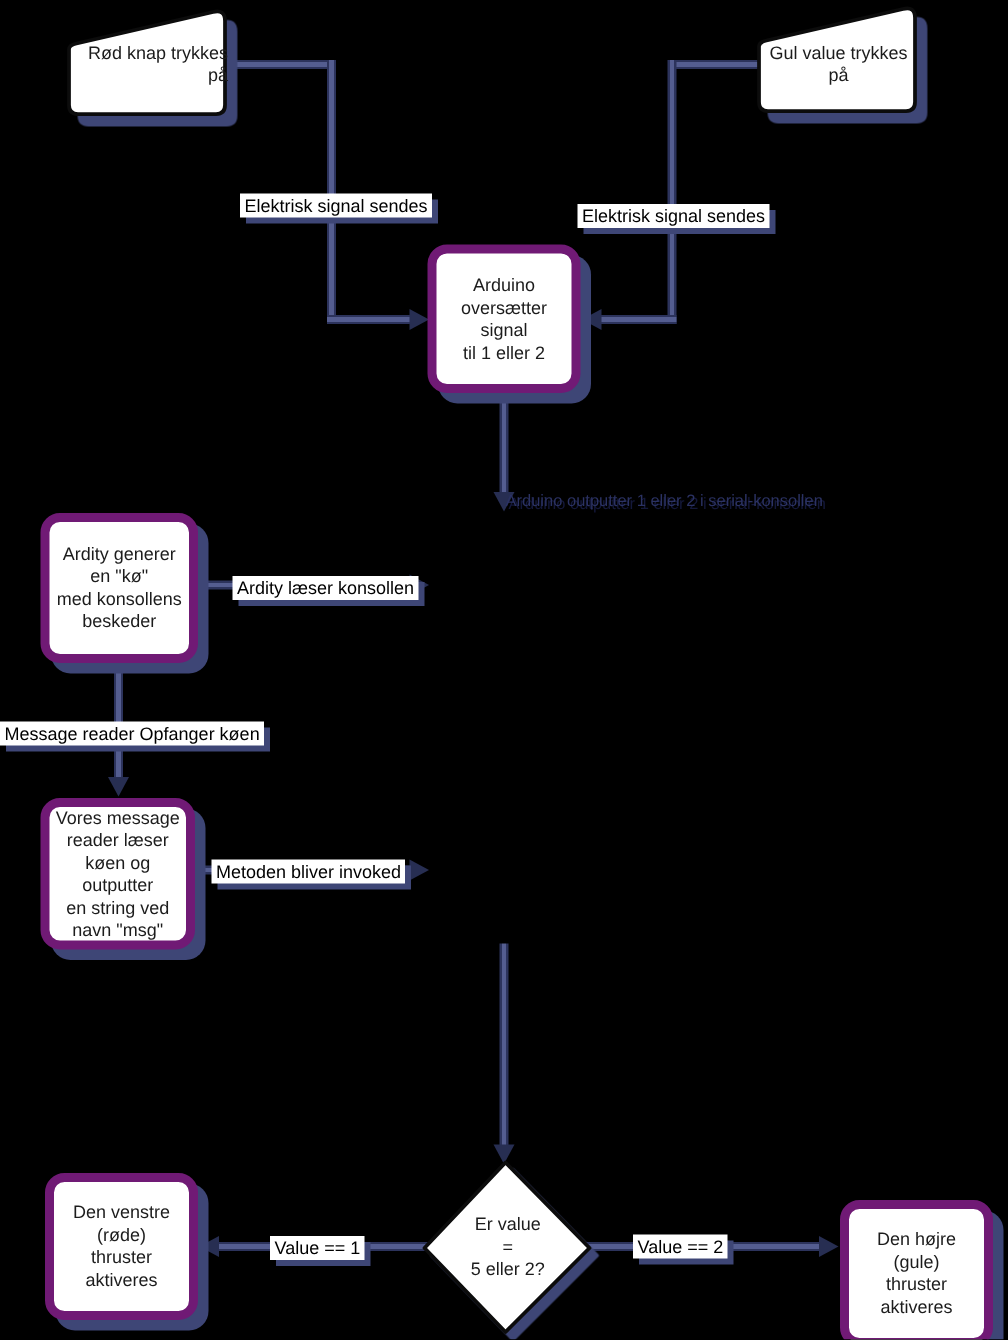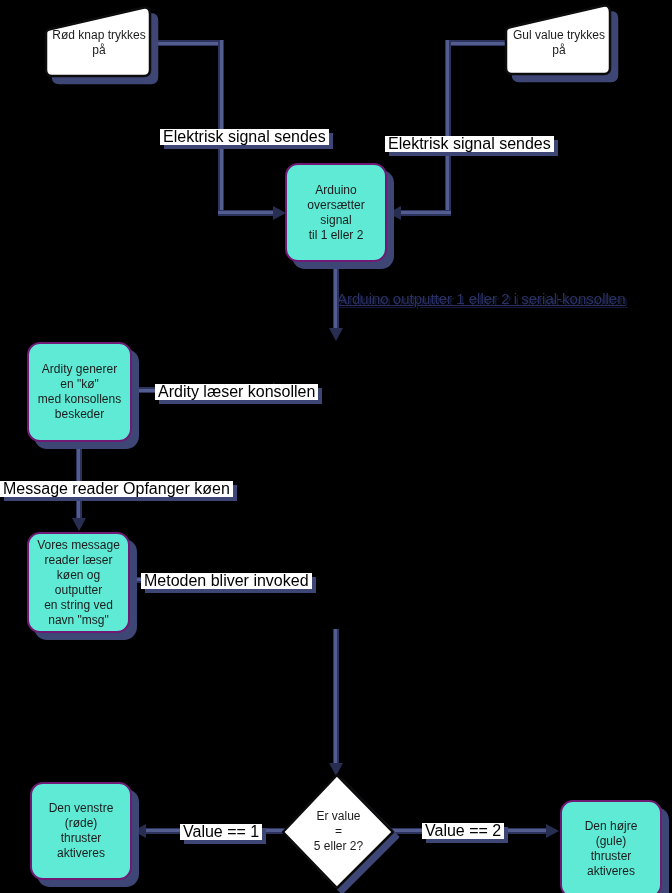--- a/index.html
+++ b/index.html
@@ -7,22 +7,22 @@
     position: relative;
     width: 672px;
     height: 893px;
     background: #000;
     overflow: hidden;
     font-family: "Liberation Sans", sans-serif;
   }
   .node {
     position: absolute;
     box-sizing: border-box;
-    background: #5eead4;
-    border: 2px solid #701a75;
+    background: #ffffff;
+    border: 6px solid #701a75;
     border-radius: 13px;
     box-shadow: 7px 7px 0 #3e4676;
     display: flex;
     align-items: center;
     justify-content: center;
     text-align: center;
     font-size: 12px;
     line-height: 15px;
     color: #1c1c1c;
     white-space: pre-line;
@@ -50,34 +50,34 @@
   }
   .arrow { position: absolute; width: 0; height: 0; z-index: 2; }
   .arrow.right { border-top: 7px solid transparent; border-bottom: 7px solid transparent; border-left: 13px solid #272e52; }
   .arrow.left  { border-top: 7px solid transparent; border-bottom: 7px solid transparent; border-right: 13px solid #272e52; }
   .arrow.down  { border-left: 7px solid transparent; border-right: 7px solid transparent; border-top: 13px solid #272e52; }
   .elabel {
     position: absolute;
     z-index: 3;
     background: #ffffff;
     color: #000000;
-    font-size: 16px;
+    font-size: 12px;
     line-height: 14px;
     padding: 1px 3px;
     box-shadow: 4px 4px 0 #3e4676;
     white-space: nowrap;
   }
   .linktext {
     position: absolute;
     z-index: 3;
     color: #2b3263;
-    font-size: 15px;
-    text-decoration: underline;
+    font-size: 11px;
     text-shadow: 2px 2px 0 #14183a;
     white-space: nowrap;
+    margin-top: 38px;
   }
 </style>
 </head>
 <body>
 
 <div id="canvas">
 
   <div>
     <div class="seg h" style="left:150px; top:40px; width:74px;"></div>
     <div class="seg v" style="left:218px; top:40px; height:176px;"></div>
@@ -132,21 +132,21 @@
   <div class="linktext" style="left:337px; top:290px;">Arduino outputter 1 eller 2 i serial-konsollen</div>
   <div class="elabel" style="left:155px; top:384px;">Ardity læser konsollen</div>
   <div class="elabel" style="left:0px; top:481px;">Message reader Opfanger køen</div>
   <div class="elabel" style="left:141px; top:573px;">Metoden bliver invoked</div>
   <div class="elabel" style="left:180px; top:824px;">Value == 1</div>
   <div class="elabel" style="left:422px; top:823px;">Value == 2</div>
 
   <svg class="shape-svg" style="left:44px; top:4px;" width="112" height="82" viewBox="0 0 112 82">
     <path d="M 2 29 L 2 66 Q 2 72 8 72 L 100 72 Q 106 72 106 66 L 106 10 Q 106 2 98 4 L 7 25 Q 2 26 2 29 Z" fill="#ffffff" stroke="#0c0c0c" stroke-width="2.5"></path>
   </svg>
-  <div class="shape-text" style="left:46px; top:28px; width:106px;">Rød knap trykkes
+  <div class="shape-text" style="left:46px; top:28px; width:106px;text-align:right;">Rød knap trykkes
 på</div>
 
   <svg class="shape-svg" style="left:504px; top:2px;" width="112" height="82" viewBox="0 0 112 82">
     <path d="M 2 29 L 2 66 Q 2 72 8 72 L 100 72 Q 106 72 106 66 L 106 10 Q 106 2 98 4 L 7 25 Q 2 26 2 29 Z" fill="#ffffff" stroke="#0c0c0c" stroke-width="2.5"></path>
   </svg>
   <div class="shape-text" style="left:506px; top:28px; width:106px;">Gul value trykkes
 på</div>
 
   <div class="node" style="left:285px; top:163px; width:102px; height:99px;">Arduino
 oversætter signal

